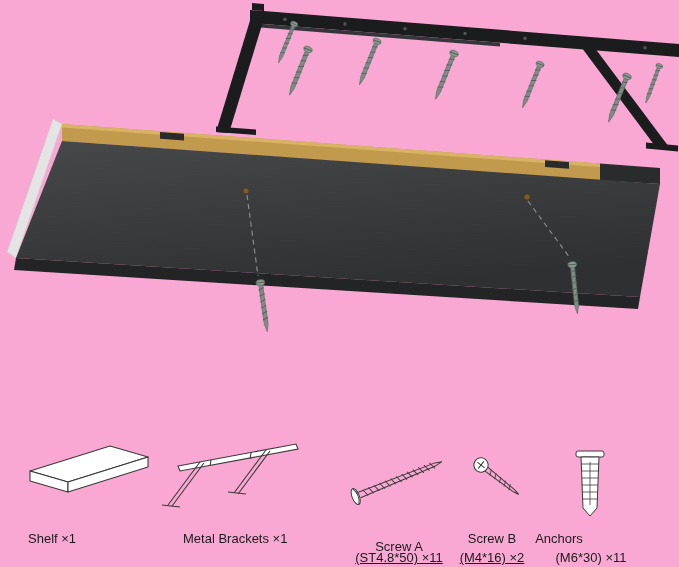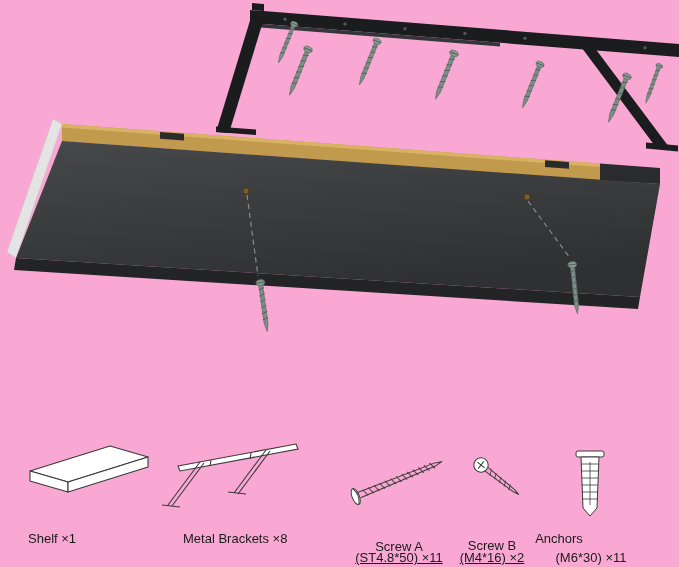--- a/index.html
+++ b/index.html
@@ -156,24 +156,24 @@
         <line x1="581.6" y1="485" x2="598" y2="485"></line>
         <line x1="581.8" y1="492" x2="597.8" y2="492"></line>
         <line x1="582" y1="499" x2="597.6" y2="499"></line>
         <line x1="590" y1="462" x2="590" y2="505"></line>
       </g>
     </g>
   </svg>
 
   <div class="lbl" style="left:28px;top:531px;">Shelf ×1</div>
 
-  <div class="lbl" style="left:183px;top:531px;">Metal Brackets ×8</div>
+  <div class="lbl" style="left:183px;top:531px;">Metal Brackets ×1</div>
 
   <div class="lbl centered" style="left:399px;top:523px;margin-top:16px;">Screw A</div>
   <div class="lbl centered" style="left:399px;top:550px;text-decoration:underline;">(ST4.8*50) ×11</div>
 
-  <div class="lbl centered" style="left:492px;top:531px;margin-top:7px;">Screw B</div>
+  <div class="lbl centered" style="left:492px;top:531px;">Screw B</div>
   <div class="lbl centered" style="left:492px;top:550px;text-decoration:underline;">(M4*16) ×2</div>
 
   <div class="lbl centered" style="left:559px;top:531px;">Anchors</div>
   <div class="lbl centered" style="left:591px;top:550px;">(M6*30) ×11</div>
 
 </div>
 
 </body></html>

